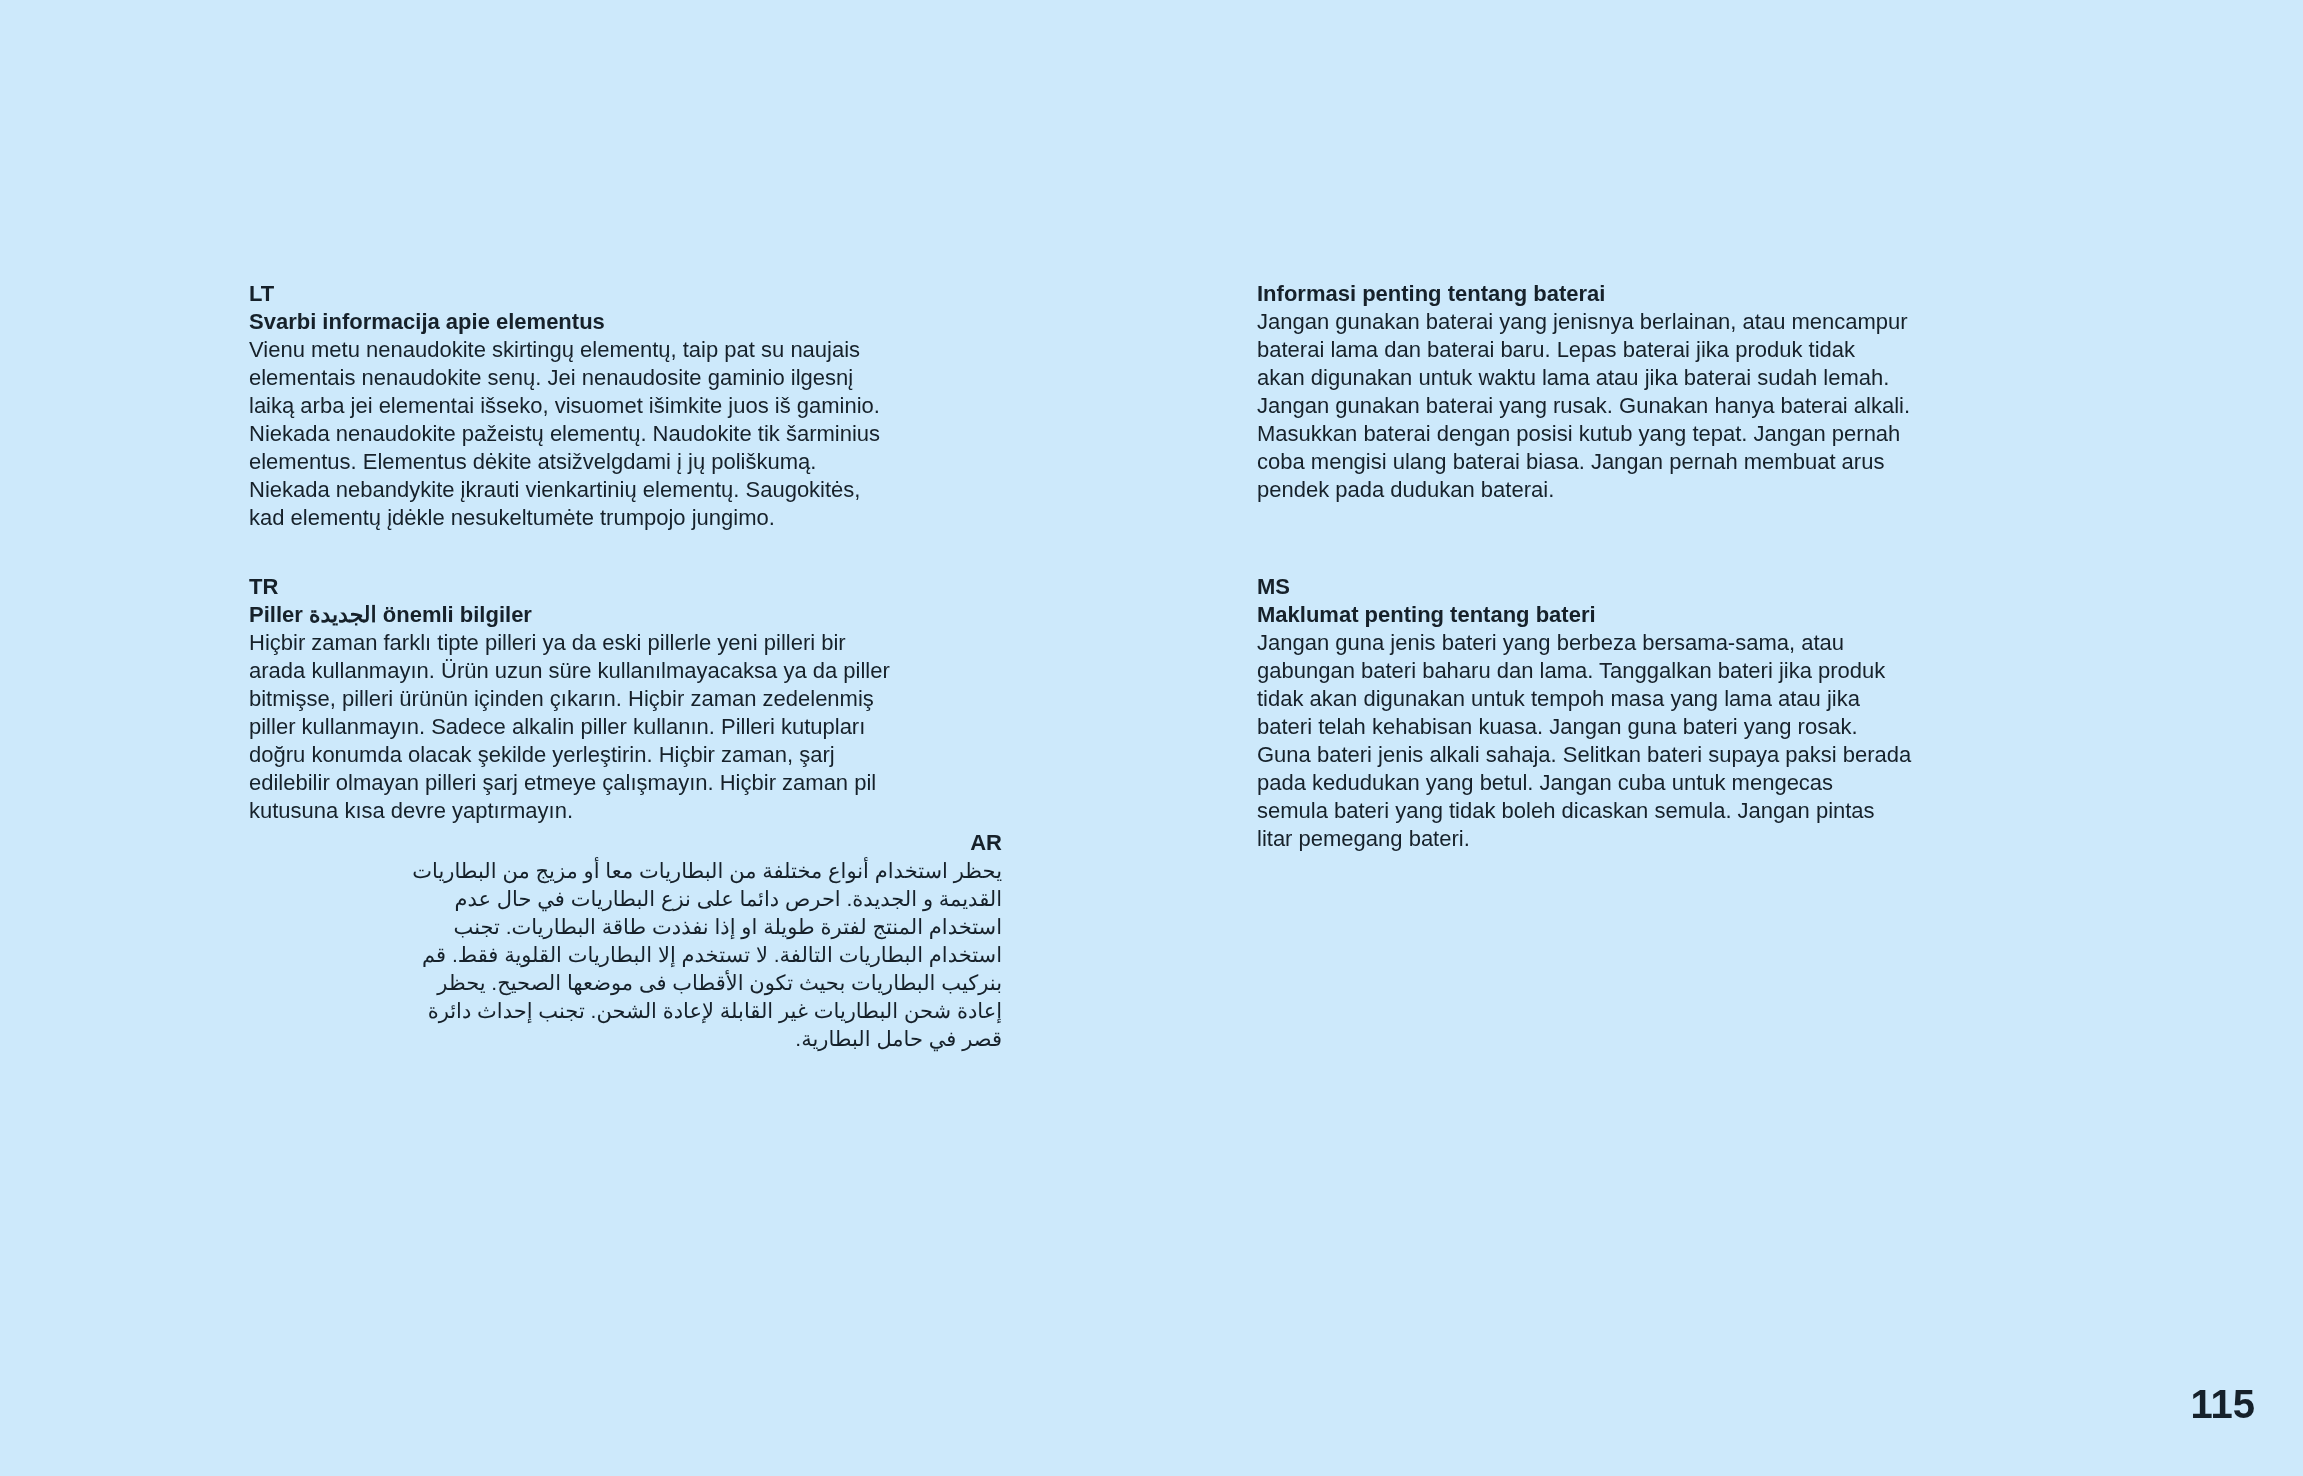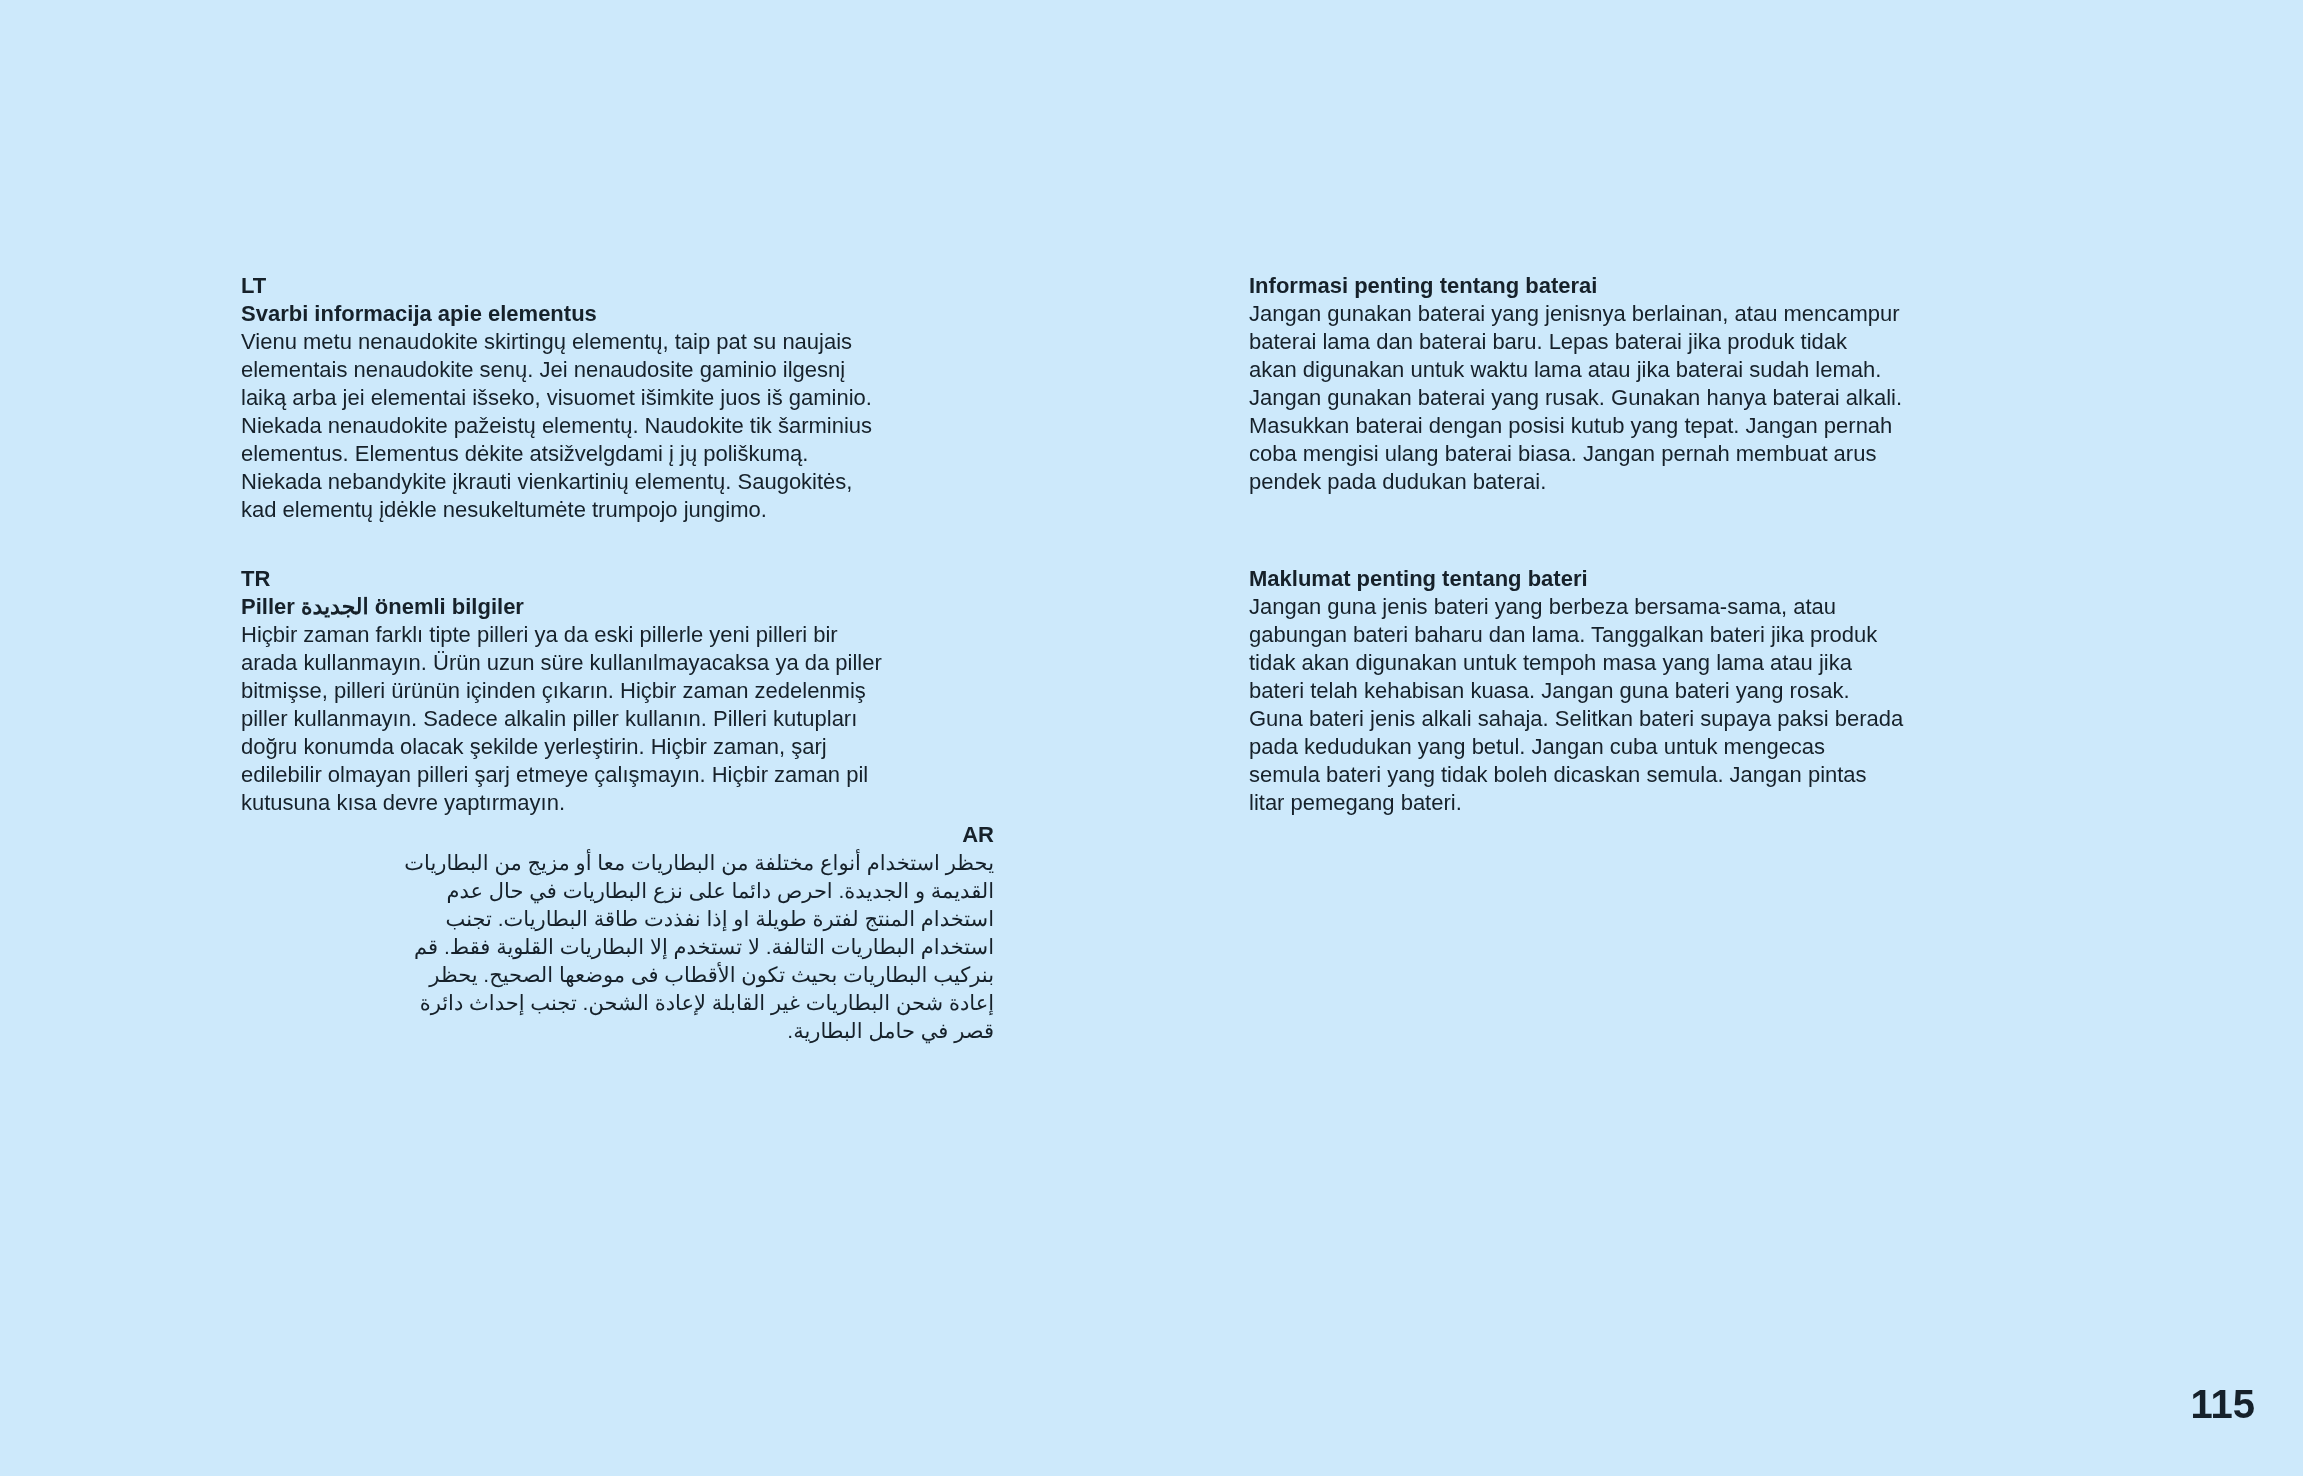--- a/index.html
+++ b/index.html
@@ -16,21 +16,21 @@
     overflow: hidden;
   }
   .page {
     position: relative;
     width: 2303px;
     height: 1476px;
     background: #cde9fb;
   }
   .lang-section {
     position: absolute;
-    margin: 4px;
+    margin: 12px;
   }
   .sec-lt { left: 237px; top: 268px; width: 800px; }
   .sec-tr { left: 237px; top: 561px; width: 800px; }
   .sec-ar {
     left: 195px; top: 817px; width: 795px;
     direction: rtl;
     text-align: right;
     font-family: Liberation Sans, sans-serif;
   }
   .sec-id { left: 1245px; top: 268px; width: 790px; }
@@ -116,20 +116,21 @@
     <p class="section-body">Jangan gunakan baterai yang jenisnya berlainan, atau mencampur
 baterai lama dan baterai baru. Lepas baterai jika produk tidak
 akan digunakan untuk waktu lama atau jika baterai sudah lemah.
 Jangan gunakan baterai yang rusak. Gunakan hanya baterai alkali.
 Masukkan baterai dengan posisi kutub yang tepat. Jangan pernah
 coba mengisi ulang baterai biasa. Jangan pernah membuat arus
 pendek pada dudukan baterai.</p>
   </section>
 
   <section class="lang-section sec-ms">
+    <div class="lang-code">MS</div>
     <h2 class="section-title">Maklumat penting tentang bateri</h2>
     <p class="section-body">Jangan guna jenis bateri yang berbeza bersama-sama, atau
 gabungan bateri baharu dan lama. Tanggalkan bateri jika produk
 tidak akan digunakan untuk tempoh masa yang lama atau jika
 bateri telah kehabisan kuasa. Jangan guna bateri yang rosak.
 Guna bateri jenis alkali sahaja. Selitkan bateri supaya paksi berada
 pada kedudukan yang betul. Jangan cuba untuk mengecas
 semula bateri yang tidak boleh dicaskan semula. Jangan pintas
 litar pemegang bateri.</p>
   </section>

